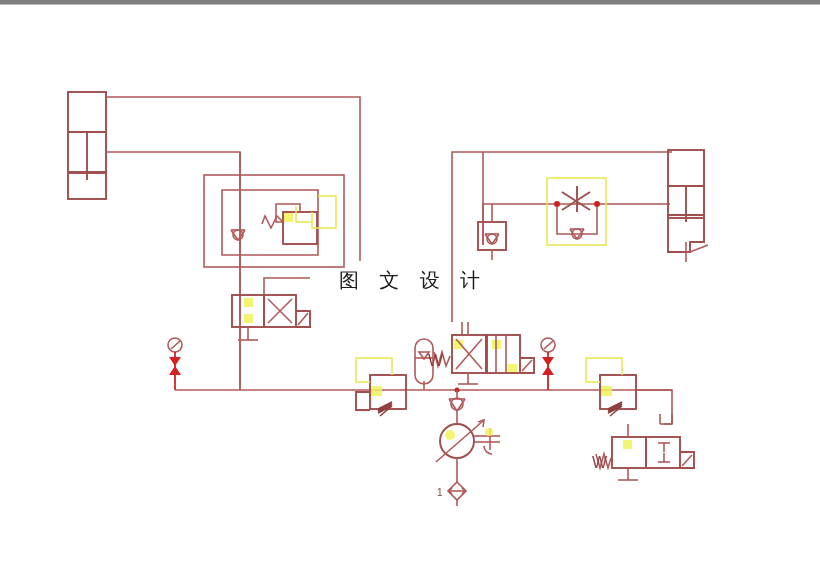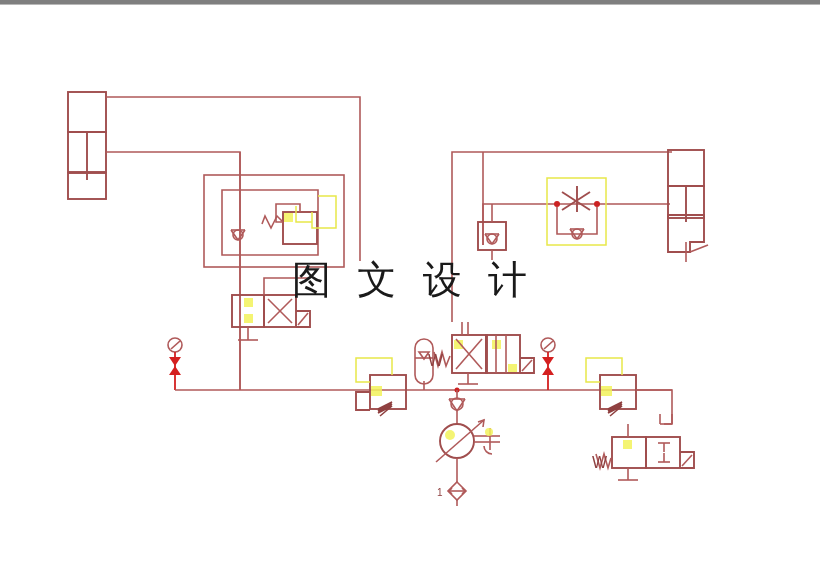--- a/index.html
+++ b/index.html
@@ -34,21 +34,21 @@
   #watermark {
     position: absolute;
     left: 318px;
     top: 258px;
     width: 190px;
     height: 44px;
     display: flex;
     align-items: center;
     justify-content: center;
     font-family: "DejaVu Serif", serif;
-    font-size: 39px;
+    font-size: 20px;
     letter-spacing: 7px;
     color: #1a1a1a;
     white-space: nowrap;
     pointer-events: none;
   }
 </style>
 </head>
 <body>
 
 <div id="page">

